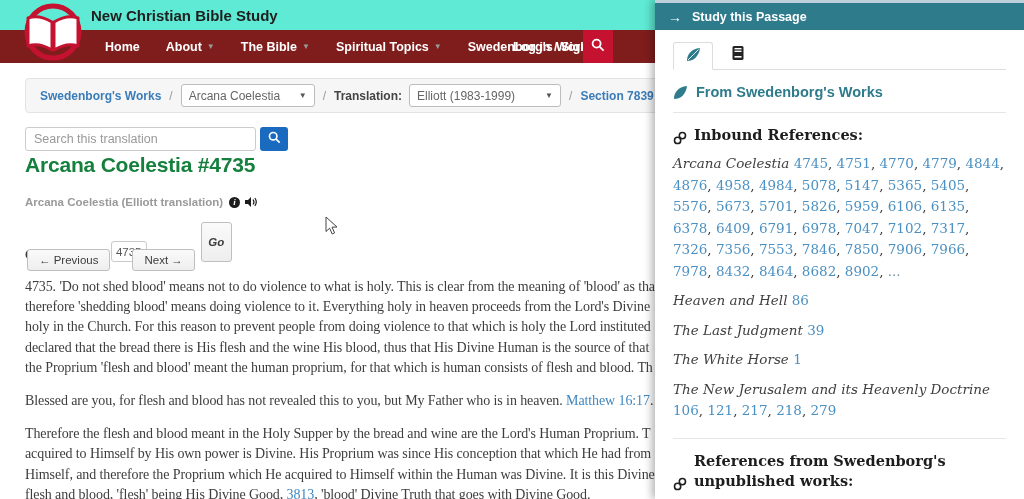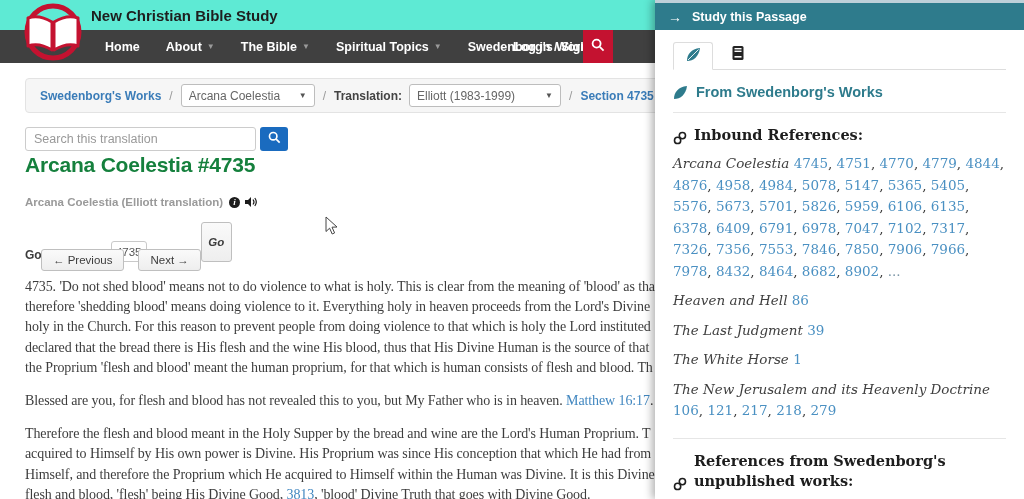--- a/index.html
+++ b/index.html
@@ -3,21 +3,21 @@
 <meta charset="utf-8">
 <style>
   * { margin:0; padding:0; box-sizing:border-box; }
   html,body { width:1024px; height:499px; overflow:hidden; background:#fff;
               font-family:"Liberation Sans", sans-serif; }
   #stage { position:relative; width:1024px; height:499px; background:#fff; }
 
   
   .topbar { position:absolute; left:0; top:0; width:1024px; height:30px; background:#5eead4; }
   .site-title { position:absolute; left:91px; top:7px; font-size:15px; font-weight:600; color:#1e1e1e; }
-  .navbar { position:absolute; left:0; top:30px; width:1024px; height:33px; background:#404040; }
+  .navbar { position:absolute; left:0; top:30px; width:1024px; height:33px; background:#7f1d1d; }
   .nav-list { position:absolute; left:92px; top:0; height:33px; display:flex; align-items:center; }
   .nav-item { padding:0 13px; height:33px; display:flex; align-items:center; color:#fff;
               font-size:12.5px; font-weight:600; cursor:pointer; }
   .nav-caret { color:#9a9a9a; font-size:8px; margin-left:5px; }
   .nav-login { position:absolute; left:503px; top:0; height:33px; display:flex; align-items:center;
                color:#fff; font-size:12.5px; font-weight:600; padding:0 10px; }
   .nav-search-btn { position:absolute; left:583px; top:0; width:30px; height:33px; background:#c41230;
                     display:flex; align-items:center; justify-content:center; cursor:pointer; }
   .logo { position:absolute; left:17px; top:3px; width:72px; height:60px; cursor:pointer; }
 
@@ -52,21 +52,21 @@
 
   .goto-row { position:absolute; left:25px; top:222px; display:flex; align-items:flex-end;
               font-size:12px; font-weight:700; color:#3c3c3c; }
   .goto-input { width:36px; height:21px; border:1px solid #c9c9c9; border-radius:3px; margin-left:9px;
                 text-align:center; font-size:11.5px; color:#555; font-family:"Liberation Sans", sans-serif; }
   .goto-total { margin-left:7px; }
   .btn { background:linear-gradient(#fafafa,#eee); border:1px solid #bfbfbf; border-radius:3px;
          color:#3c3c3c; font-size:11.5px; display:inline-flex; align-items:center; justify-content:center;
          cursor:pointer; }
   .goto-go { width:31px; height:40px; margin-left:7px;font-style:italic; }
-  .prevnext { position:absolute; left:41px; top:249px; display:flex; }
+  .prevnext { position:absolute; left:27px; top:249px; display:flex;gap:8px; }
   .btn-prev { height:22px; padding:0 11px; }
   .btn-next { height:22px; padding:8px 11px; margin-left:14px; }
 
   
   .passage-text { position:absolute; left:25px; top:277px; width:990px;
                   font-family:"Liberation Serif", serif; font-size:14px; color:#3d3d3d; }
   .para { margin-bottom:13px; }
   .para .line { white-space:nowrap; line-height:20.2px; letter-spacing:-0.1px; }
   .content-link { color:#4187c0; cursor:pointer; }
 
@@ -157,21 +157,21 @@
       <span class="sel-text">Arcana Coelestia</span>
       <span class="bc-caret">▼</span>
     </span>
     <span class="bc-sep">/</span>
     <span class="bc-label">Translation:</span>
     <span class="bc-select w-tran">
       <span class="sel-text">Elliott (1983-1999)</span>
       <span class="bc-caret">▼</span>
     </span>
     <span class="bc-sep">/</span>
-    <span class="bc-link">Section 4735</span>
+    <span class="bc-link">Section 7839</span>
   </div>
 
   <input class="search-input" placeholder="Search this translation" style="">
   <div class="search-go">
     <span>
       <svg width="13" height="13" viewBox="0 0 14 14">
           <circle cx="5.6" cy="5.6" r="4" fill="none" stroke="#fff" stroke-width="1.8"></circle>
           <line x1="8.8" y1="8.8" x2="12.6" y2="12.6" stroke="#fff" stroke-width="1.8"></line>
         </svg>
     </span>

